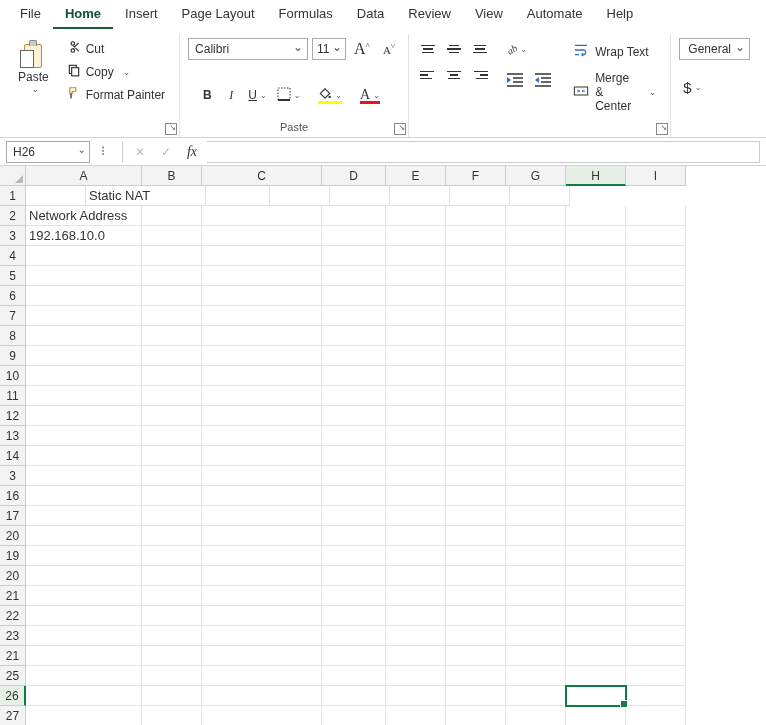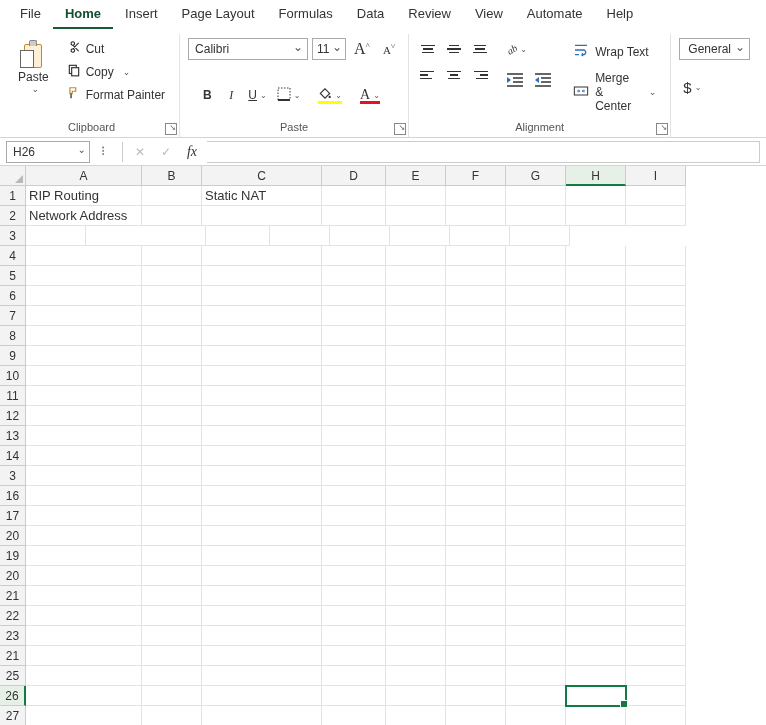--- a/index.html
+++ b/index.html
@@ -253,21 +253,20 @@
           <span class="brush">
             <svg viewBox="0 0 24 24">
                 <path d="M5 3h10v6H9v4H5z" fill="none" stroke="#c28a2e" stroke-width="2"></path>
                 <path d="M7 13v8" stroke="#666" stroke-width="3"></path>
               </svg>
           </span>
           <span>Format Painter</span>
         </div>
       </div>
     </div>
-    <div class="group-label">Clipboard</div>
     <div class="launcher"></div>
   </div>
 
   <div class="group">
     <div class="group-body" style="flex-direction:column; gap:14px; padding-top:4px;align-items:center;">
       <div class="font-row">
         <div class="font-name">
           <span>Calibri</span>
         </div>
         <div class="font-size">
@@ -397,21 +396,20 @@
             <svg viewBox="0 0 24 24">
                 <rect x="2" y="6" width="20" height="12" fill="none" stroke="#333" stroke-width="1.5"></rect>
                 <path d="M6 12h4M14 12h4M10 12l-2-2m2 2-2 2M14 12l2-2m-2 2 2 2" stroke="#2f6db5" stroke-width="1.5" fill="none"></path>
               </svg>
           </span>
           <span>Merge &amp; Center</span>
           <span class="caret-sm">⌄</span>
         </div>
       </div>
     </div>
-    <div class="group-label">Alignment</div>
     <div class="launcher"></div>
   </div>
 
   <div class="group" style="border-right:none;">
     <div class="group-body" style="flex-direction:column;padding-top:4px;">
       <div class="num-box">
         <span>General</span>
       </div>
       <div class="num-row2">
         <div class="ic-btn">
@@ -479,21 +477,20 @@
       <div class="rh">21</div>
       <div class="rh">22</div>
       <div class="rh">23</div>
       <div class="rh">21</div>
       <div class="rh">25</div>
       <div class="rh active">26</div>
       <div class="rh">27</div>
     </div>
   <div class="cells" id="cells">
       <div class="row">
-        <div class="cell" style="width: 116px;">RIP Routing</div>
         <div class="cell" style="width: 60px;"></div>
         <div class="cell" style="width: 120px;">Static NAT</div>
         <div class="cell" style="width: 64px;"></div>
         <div class="cell" style="width: 60px;"></div>
         <div class="cell" style="width: 60px;"></div>
         <div class="cell" style="width: 60px;"></div>
         <div class="cell" style="width: 60px;"></div>
         <div class="cell" style="width: 60px;"></div>
       </div>
       <div class="row">
@@ -501,20 +498,21 @@
         <div class="cell" style="width: 60px;"></div>
         <div class="cell" style="width: 120px;"></div>
         <div class="cell" style="width: 64px;"></div>
         <div class="cell" style="width: 60px;"></div>
         <div class="cell" style="width: 60px;"></div>
         <div class="cell" style="width: 60px;"></div>
         <div class="cell" style="width: 60px;"></div>
         <div class="cell" style="width: 60px;"></div>
       </div>
       <div class="row">
+        <div class="cell" style="width: 116px;">192.168.10.0</div>
         <div class="cell" style="width: 60px;"></div>
         <div class="cell" style="width: 120px;"></div>
         <div class="cell" style="width: 64px;"></div>
         <div class="cell" style="width: 60px;"></div>
         <div class="cell" style="width: 60px;"></div>
         <div class="cell" style="width: 60px;"></div>
         <div class="cell" style="width: 60px;"></div>
         <div class="cell" style="width: 60px;"></div>
       </div>
       <div class="row">

